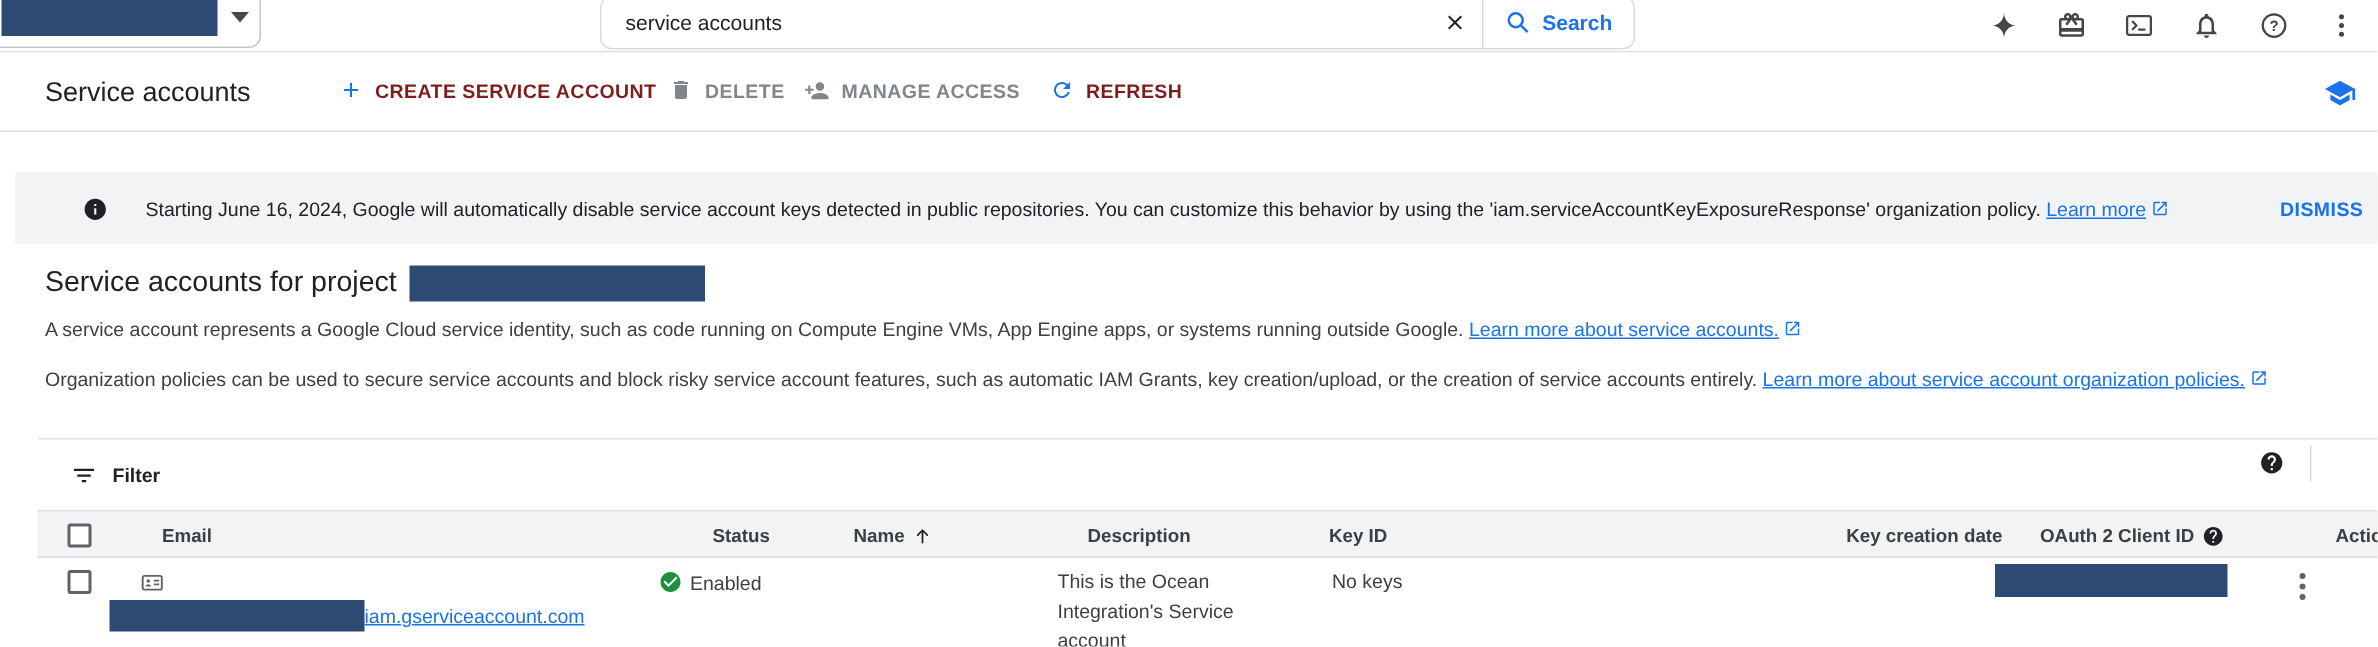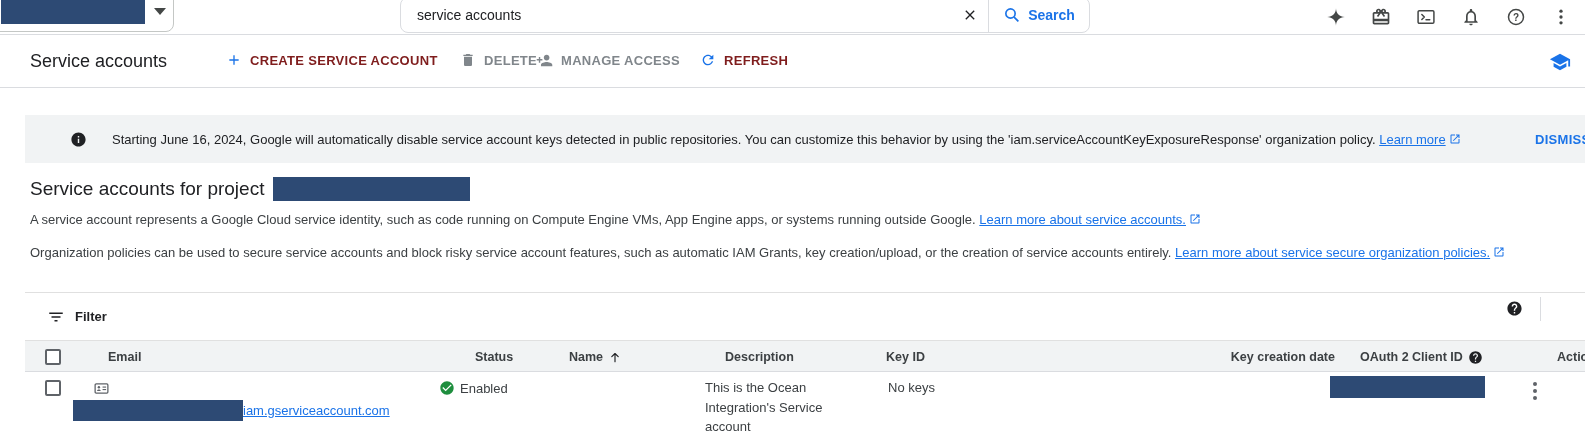--- a/index.html
+++ b/index.html
@@ -45,21 +45,21 @@
   .ab-btn {
     position:absolute; top:17px; display:flex; align-items:center; gap:8px;
     font-size:13px; font-weight:bold; letter-spacing:.3px; cursor:pointer; white-space:nowrap;
   }
   .ab-blue { color:#7f1d1d; }
   .ab-gray { color:#80868b; }
   .learn-btn { position:absolute; right:14px; top:16px; cursor:pointer; color:#1a73e8; }
 
   
   .banner {
-    position:absolute; top:115px; left:25px; right:0; height:48px; background:#f1f3f4;
+    position:absolute; top:115px; left:10px; right:0; height:48px; background:#f1f3f4;
     display:flex; align-items:center; font-size:13px; color:#202124;
   }
   .banner-info { margin-left:45px; flex:none; }
   .banner-text { margin-left:25px; white-space:nowrap; }
   .banner a, .para a { color:#1a73e8; text-decoration:underline; cursor:pointer; }
   .ext-icon { display:inline-block; vertical-align:-1px; margin-left:3px; }
   .dismiss { position:absolute; left:1510px; top:17px; color:#1a73e8; font-size:13px; font-weight:bold; letter-spacing:.3px; cursor:pointer; white-space:nowrap; }
 
   
   .heading { position:absolute; left:30px; top:177px; font-size:19px; color:#202124; display:flex; align-items:center; }
@@ -157,21 +157,21 @@
 <div class="actionbar">
   <div class="page-title">Service accounts</div>
 
   <div class="ab-btn ab-blue" style="left:226px;">
     <svg width="16" height="16" viewBox="0 0 24 24">
         <path d="M11 5h2v6h6v2h-6v6h-2v-6H5v-2h6z" fill="#1a73e8"></path>
       </svg>
     <span>CREATE SERVICE ACCOUNT</span>
   </div>
 
-  <div class="ab-btn ab-gray" style="left:460px;">
+  <div class="ab-btn ab-gray" style="left:446px;">
     <svg width="16" height="16" viewBox="0 0 24 24">
         <path d="M6 19c0 1.1.9 2 2 2h8c1.1 0 2-.9 2-2V7H6v12zM19 4h-3.5l-1-1h-5l-1 1H5v2h14V4z" fill="#80868b"></path>
       </svg>
     <span>DELETE</span>
   </div>
 
   <div class="ab-btn ab-gray" style="left:536px;">
     <svg width="17" height="17" viewBox="0 0 24 24">
         <path d="M15 12c2.21 0 4-1.79 4-4s-1.79-4-4-4-4 1.79-4 4 1.79 4 4 4zm-9-2V7H4v3H1v2h3v3h2v-3h3v-2H6zm9 4c-2.67 0-8 1.34-8 4v2h16v-2c0-2.66-5.33-4-8-4z" fill="#80868b"></path>
       </svg>
@@ -212,21 +212,21 @@
 
 <div class="para para1">
   <span>A service account represents a Google Cloud service identity, such as code running on Compute Engine VMs, App Engine apps, or systems running outside Google.</span>
   <a>Learn more about service accounts.</a><span class="ext-icon"><svg width="12" height="12" viewBox="0 0 24 24">
         <path d="M19 19H5V5h7V3H5c-1.11 0-2 .9-2 2v14c0 1.1.89 2 2 2h14c1.1 0 2-.9 2-2v-7h-2v7zM14 3v2h3.59l-9.83 9.83 1.41 1.41L19 6.41V10h2V3h-7z" fill="#1a73e8"></path>
       </svg></span>
 </div>
 
 <div class="para para2">
   <span>Organization policies can be used to secure service accounts and block risky service account features, such as automatic IAM Grants, key creation/upload, or the creation of service accounts entirely.</span>
-  <a>Learn more about service secure organization policies.</a><span class="ext-icon"><svg width="12" height="12" viewBox="0 0 24 24">
+  <a>Learn more about service account organization policies.</a><span class="ext-icon"><svg width="12" height="12" viewBox="0 0 24 24">
         <path d="M19 19H5V5h7V3H5c-1.11 0-2 .9-2 2v14c0 1.1.89 2 2 2h14c1.1 0 2-.9 2-2v-7h-2v7zM14 3v2h3.59l-9.83 9.83 1.41 1.41L19 6.41V10h2V3h-7z" fill="#1a73e8"></path>
       </svg></span>
 </div>
 
 <div class="panel">
 
   <div class="filter-row">
     <svg width="18" height="18" viewBox="0 0 24 24">
         <path d="M10 18h4v-2h-4v2zM3 6v2h18V6H3zm3 7h12v-2H6v2z" fill="#202124"></path>
       </svg>

